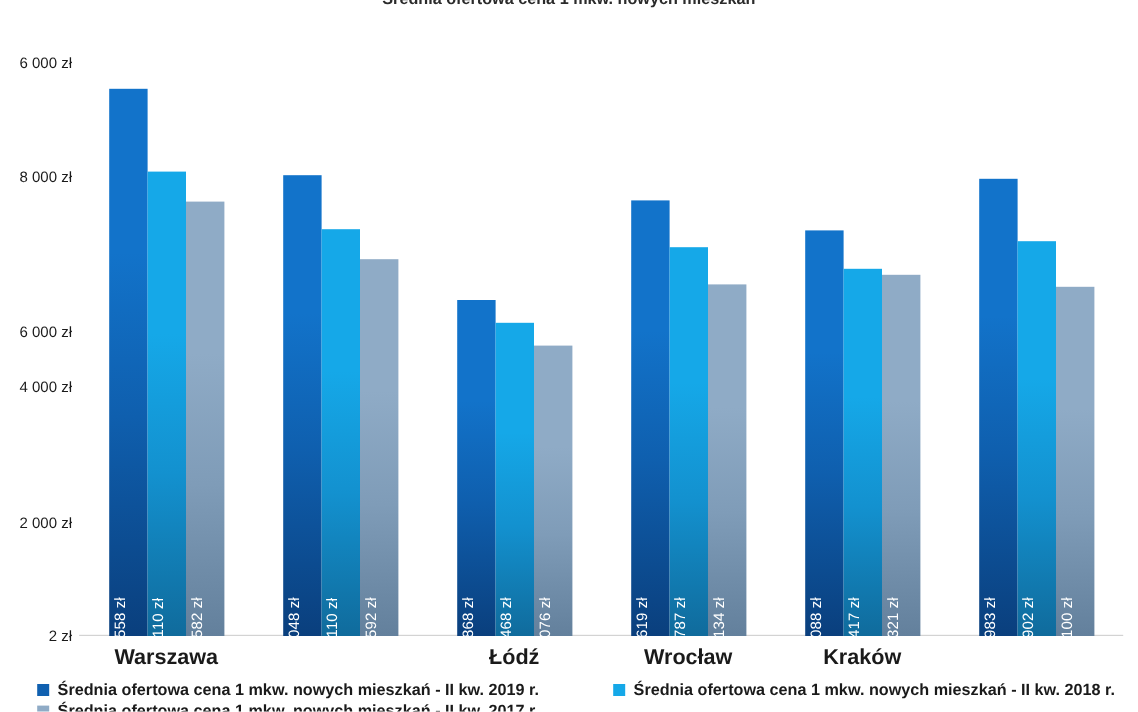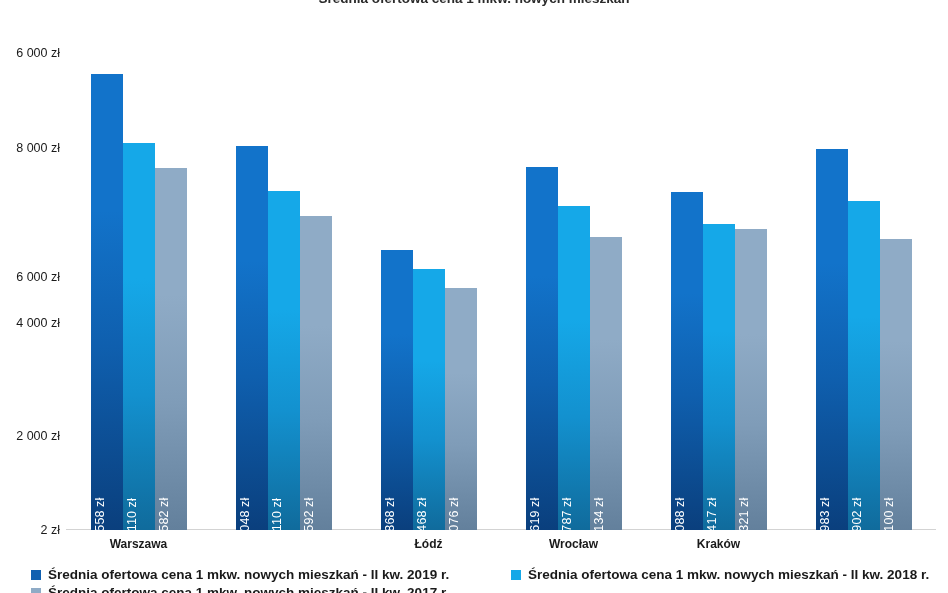--- a/index.html
+++ b/index.html
@@ -105,21 +105,21 @@
   }
   .bar.s1 { background: linear-gradient(to bottom, #1273ca 0%, #1273ca 30%, #0f5fae 60%, #0a3f7d 100%); }
   .bar.s2 { background: linear-gradient(to bottom, #15a8e8 0%, #15a8e8 35%, #1391cf 65%, #106b9c 100%); }
   .bar.s3 { background: linear-gradient(to bottom, #8fabc6 0%, #8fabc6 35%, #7f9cb8 65%, #63809c 100%); }
 
   
   .x-label {
     position: absolute;
     top: 537px;
     text-align: center;
-    font-size: 12px;
+    font-size: 18px;
     font-weight: bold;
     color: #1a1a1a;
     white-space: nowrap;
   }
 
   
   .legend {
     position: absolute;
     left: 17px;
     top: 566px;

